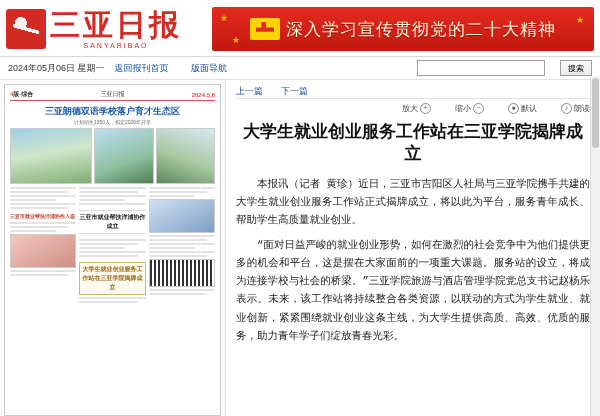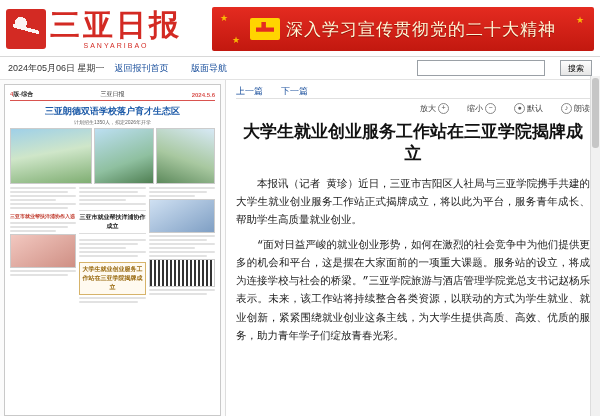--- a/index.html
+++ b/index.html
@@ -131,21 +131,21 @@
 
   
   .right-col{flex:1;padding:5px 10px 0 10px;box-sizing:border-box;overflow:hidden;}
   .art-nav{
     display:flex;align-items:center;font-size:9px;color:#1a4f9c;
     border-bottom:1px solid #e0e0e0;
   }
   .art-nav span{margin-right:18px;cursor:pointer;}
   .art-tools{
     display:flex;align-items:center;justify-content:flex-end;
-    font-size:8px;color:#444;padding:4px 0 3px;gap:18px;
+    font-size:8px;color:#444;padding:4px 0 3px;gap:24px;
   }
   .art-tools .tool{cursor:pointer;display:flex;align-items:center;gap:2px;}
   .circ{
     display:inline-block;width:9px;height:9px;border:1px solid #888;
     border-radius:50%;font-size:7px;line-height:8px;text-align:center;color:#555;
   }
   .art-title{
     font-family:"Liberation Serif","DejaVu Serif",serif;
     font-size:17px;font-weight:bold;color:#111;text-align:center;
     line-height:1.3;margin:4px 0 10px;

